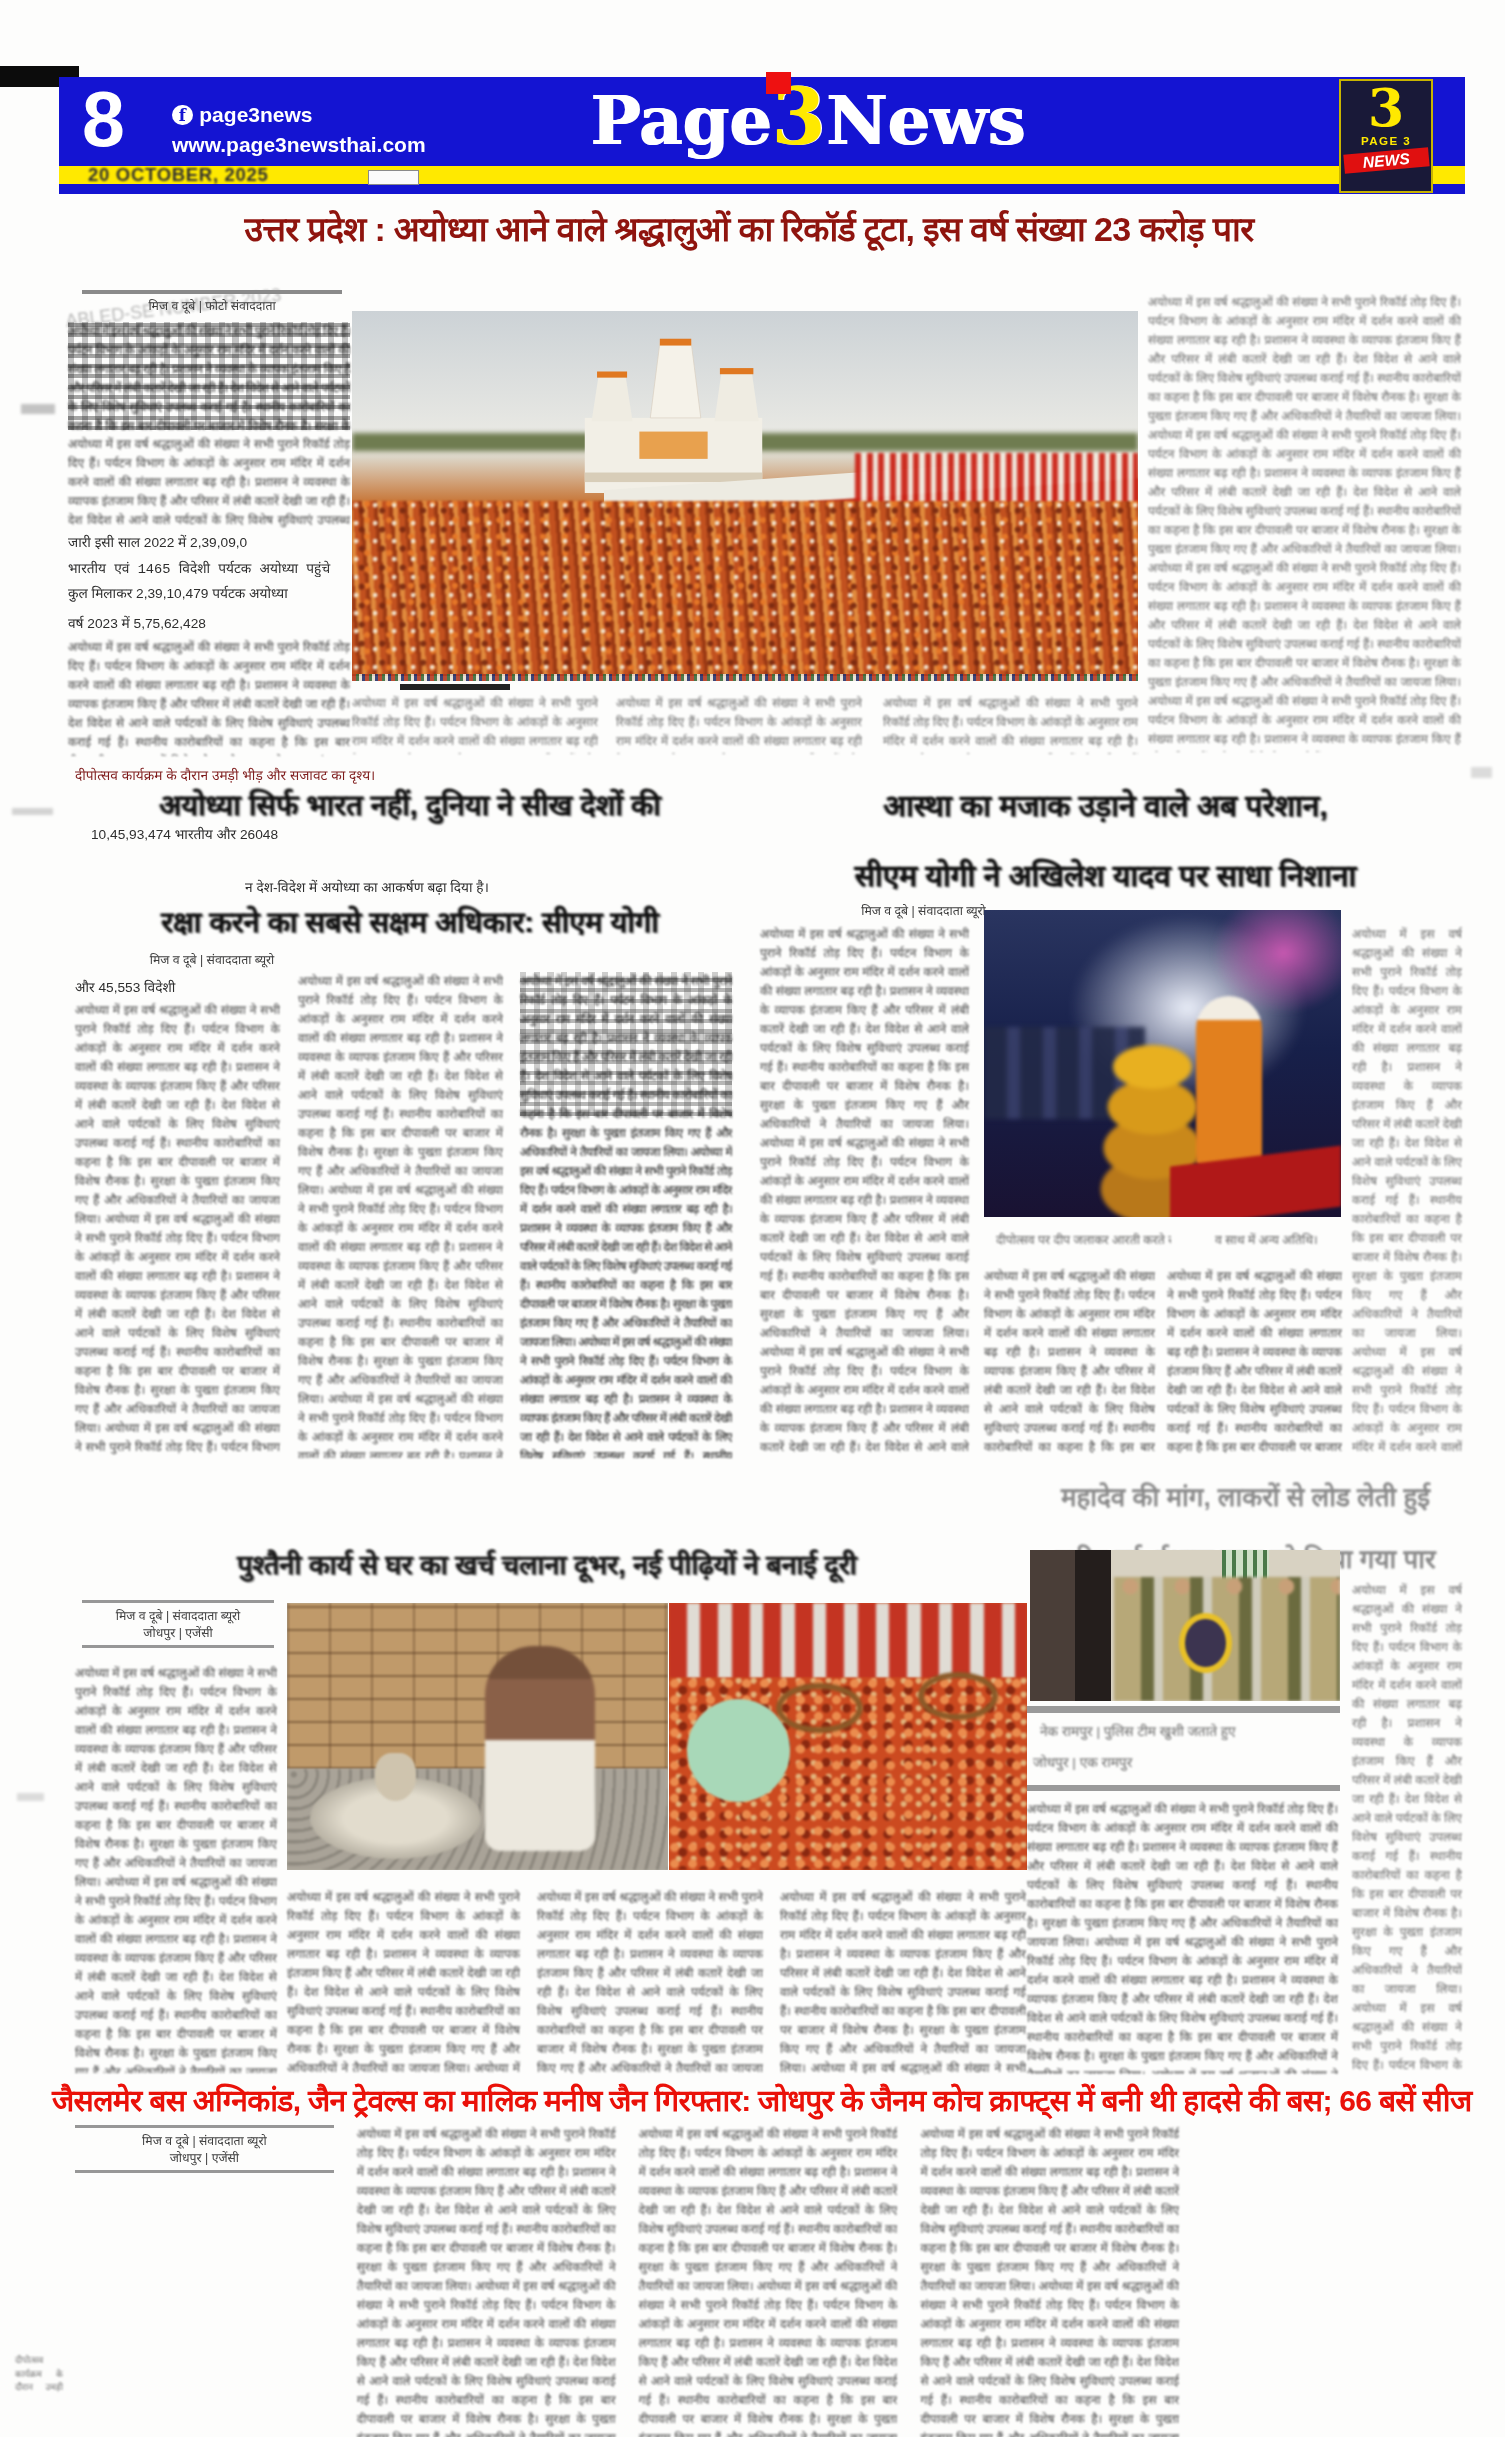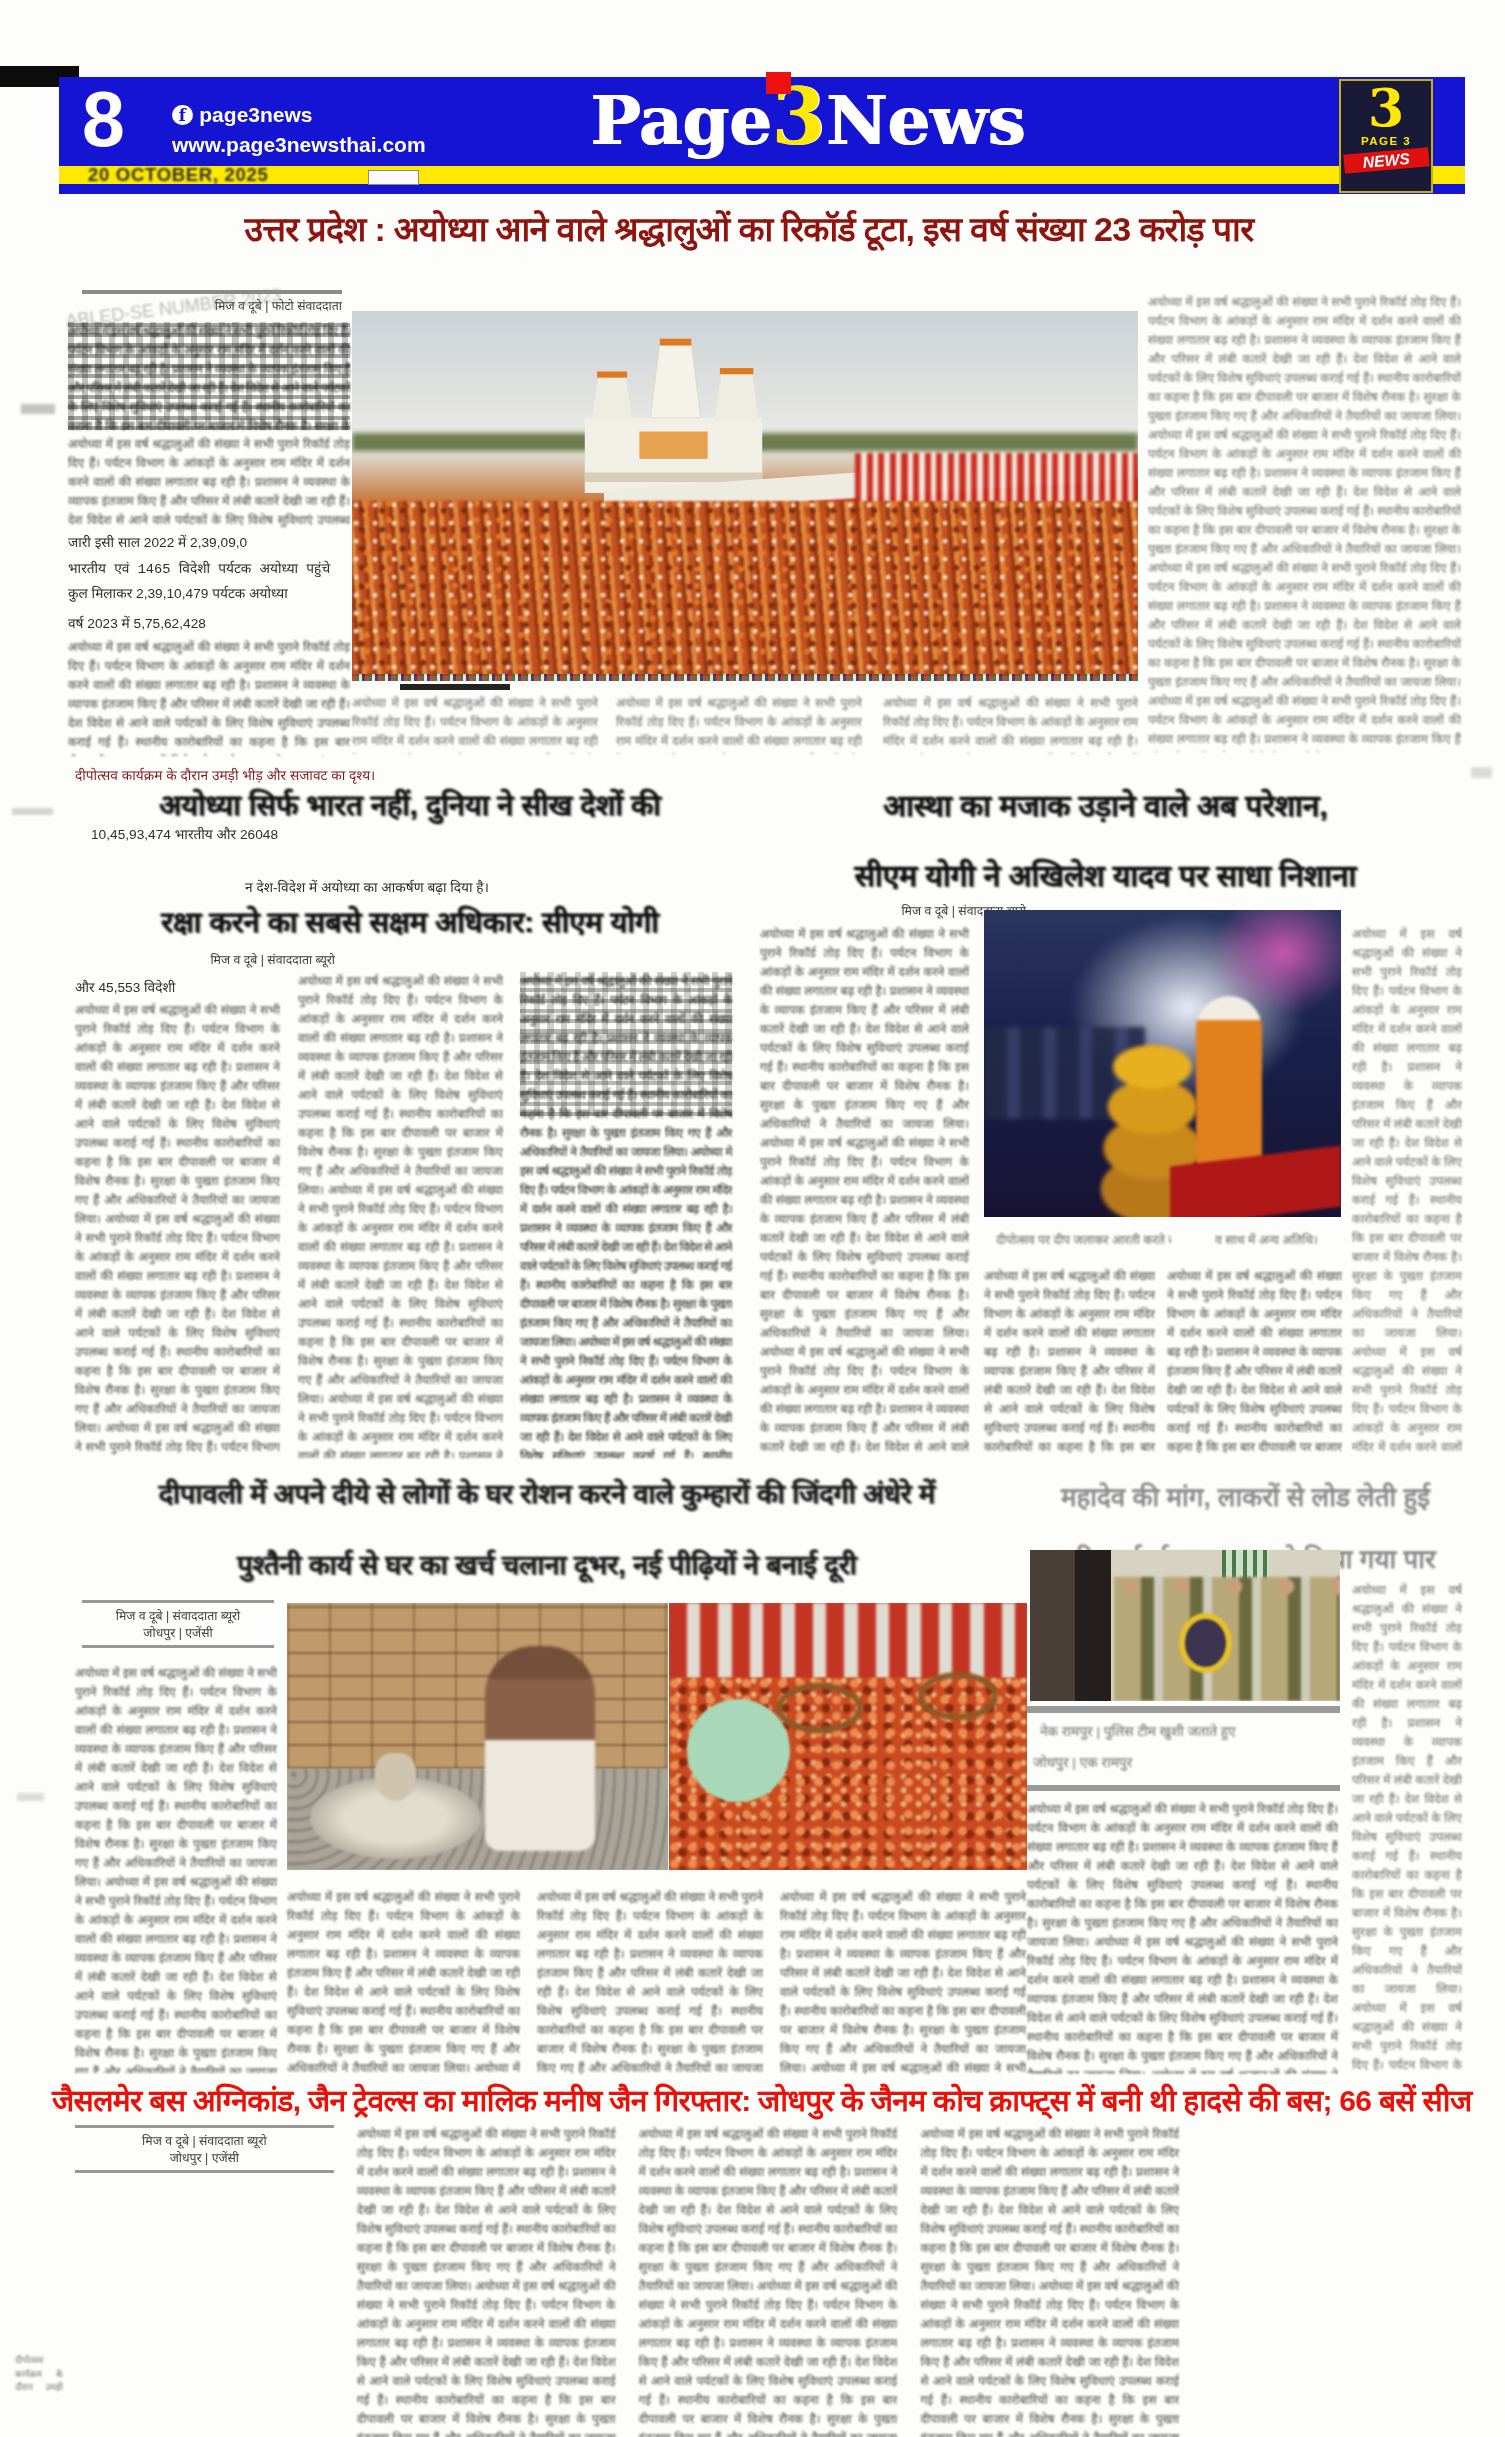--- a/index.html
+++ b/index.html
@@ -31,21 +31,21 @@
   .h-blk{color:#101010;font-weight:bold;font-size:29px;text-align:center;white-space:nowrap;filter:blur(0.8px);
          text-shadow:1.4px 0.7px 0 rgba(40,40,40,.45),-1.4px 0 0 rgba(90,90,90,.35);}
   .h-gray{color:#8a8a8a;font-weight:bold;font-size:26px;text-align:center;white-space:nowrap;filter:blur(1.2px);}
   .h-red{color:#ea1109;font-weight:bold;font-size:30px;text-align:center;white-space:nowrap;letter-spacing:-0.7px;}
   
   .fill{font-size:12px;line-height:19px;color:#4a4a4a;text-align:justify;overflow:hidden;
         filter:blur(0.9px);word-break:break-word;}
   .fill.dark{color:#161616;filter:blur(1.1px);letter-spacing:-0.7px;}
   .fill.light{color:#6e6e6e;filter:blur(1.2px);}
   .frag{font-size:13.7px;color:#2e2e2e;white-space:nowrap;overflow:hidden;filter:blur(0.5px);}
-  .byline{text-align:right;font-size:12.3px;color:#3c3c3c;filter:blur(0.6px);}
+  .byline{text-align:center;font-size:12.3px;color:#3c3c3c;filter:blur(0.6px);}
   .byline-block{border-top:3.4px solid #979797;border-bottom:3.4px solid #979797;text-align:center;
                 font-size:12.3px;color:#3f3f3f;filter:blur(0.6px);padding:4.1px 0;break-inside:avoid;}
   .rule{background:#9a9a9a;}
   .stripes{background:repeating-linear-gradient(0deg,rgba(20,20,20,.38) 0 4.1px,rgba(255,255,255,0) 4.1px 10.3px),
            repeating-linear-gradient(90deg,rgba(40,40,40,.28) 0 6.2px,transparent 6.2px 13.7px);
            filter:blur(0.7px);pointer-events:none;}
   .ghost{transform:rotate(-7deg);color:#808080;opacity:.55;font-size:18px;filter:blur(1.1px);white-space:nowrap;}
   .mark{background:#5a5a5a;filter:blur(1.4px);}
   
   .cols5{column-count:5;column-gap:23px;column-fill:auto;}
@@ -191,21 +191,20 @@
     <div class="abs garland" style="left:36%;top:44%;"></div>
     <div class="abs sadhu" style="right:22%;top:28%;width:66px;height:171px;"></div>
     <div class="abs aarti-carpet" style="right:0;bottom:0;width:48%;height:20%;"></div>
   </div>
   <div class="abs frag" style="left:996px;top:1231px;width:175px;color:#666;filter:blur(1.1px);font-size:12.3px;">दीपोत्सव पर दीप जलाकर आरती करते सीएम योगी</div>
   <div class="abs frag" style="left:1215px;top:1231px;width:127px;color:#666;filter:blur(1.1px);font-size:12.3px;">व साथ में अन्य अतिथि।</div>
   <div class="abs fill" style="left:984px;top:1267px;width:171px;height:190px;">अयोध्या में इस वर्ष श्रद्धालुओं की संख्या ने सभी पुराने रिकॉर्ड तोड़ दिए हैं। पर्यटन विभाग के आंकड़ों के अनुसार राम मंदिर में दर्शन करने वालों की संख्या लगातार बढ़ रही है। प्रशासन ने व्यवस्था के व्यापक इंतजाम किए हैं और परिसर में लंबी कतारें देखी जा रही हैं। देश विदेश से आने वाले पर्यटकों के लिए विशेष सुविधाएं उपलब्ध कराई गई हैं। स्थानीय कारोबारियों का कहना है कि इस बार दीपावली पर बाजार में विशेष रौनक है। सुरक्षा के पुख्ता इंतजाम किए गए हैं और अधिकारियों ने तैयारियों का जायजा लिया। अयोध्या में इस वर्ष श्रद्धालुओं की संख्या ने सभी पुराने रिकॉर्ड तोड़ दिए हैं। पर्यटन विभाग के आंकड़ों के अनुसार राम मंदिर में दर्शन करने वालों की संख्या लगातार बढ़ रही है। प्रशासन ने व्यवस्था के व्यापक इंतजाम किए हैं और परिसर में लंबी कतारें देखी जा रही हैं। देश विदेश से आने वाले पर्यटकों के लिए विशेष सुविधाएं उपलब्ध कराई गई हैं। स्थानीय कारोबारियों का कहना है कि इस बार दीपावली पर बाजार में विशेष रौनक है। सुरक्षा के पुख्ता इंतजाम किए गए हैं और अधिकारियों ने तैयारियों का जायजा लिया। अयोध्या में इस वर्ष श्रद्धालुओं की संख्या ने सभी पुराने रिकॉर्ड तोड़ दिए हैं। पर्यटन विभाग के आंकड़ों के अनुसार राम मंदिर में दर्शन करने वालों की संख्या लगातार बढ़ रही है। प्रशासन ने व्यवस्था के व्यापक इंतजाम किए हैं और परिसर में लंबी कतारें देखी जा रही हैं। देश विदेश से आने वाले पर्यटकों के लिए विशेष सुविधाएं उपलब्ध कराई गई हैं। स्थानीय कारोबारियों का कहना है कि इस बार दीपावली पर बाजार में विशेष रौनक है। सुरक्षा के पुख्ता इंतजाम किए गए हैं और अधिकारियों ने तैयारियों का जायजा लिया। अयोध्या में इस वर्ष श्रद्धालुओं की संख्या ने सभी पुराने रिकॉर्ड तोड़ दिए हैं। पर्यटन विभाग के आंकड़ों के अनुसार राम मंदिर में दर्शन करने वालों की संख्या लगातार बढ़ रही है। प्रशासन ने व्यवस्था के व्यापक इंतजाम किए हैं और परिसर में लंबी कतारें देखी जा रही हैं।</div>
   <div class="abs fill" style="left:1167px;top:1267px;width:175px;height:190px;">अयोध्या में इस वर्ष श्रद्धालुओं की संख्या ने सभी पुराने रिकॉर्ड तोड़ दिए हैं। पर्यटन विभाग के आंकड़ों के अनुसार राम मंदिर में दर्शन करने वालों की संख्या लगातार बढ़ रही है। प्रशासन ने व्यवस्था के व्यापक इंतजाम किए हैं और परिसर में लंबी कतारें देखी जा रही हैं। देश विदेश से आने वाले पर्यटकों के लिए विशेष सुविधाएं उपलब्ध कराई गई हैं। स्थानीय कारोबारियों का कहना है कि इस बार दीपावली पर बाजार में विशेष रौनक है। सुरक्षा के पुख्ता इंतजाम किए गए हैं और अधिकारियों ने तैयारियों का जायजा लिया। अयोध्या में इस वर्ष श्रद्धालुओं की संख्या ने सभी पुराने रिकॉर्ड तोड़ दिए हैं। पर्यटन विभाग के आंकड़ों के अनुसार राम मंदिर में दर्शन करने वालों की संख्या लगातार बढ़ रही है। प्रशासन ने व्यवस्था के व्यापक इंतजाम किए हैं और परिसर में लंबी कतारें देखी जा रही हैं। देश विदेश से आने वाले पर्यटकों के लिए विशेष सुविधाएं उपलब्ध कराई गई हैं। स्थानीय कारोबारियों का कहना है कि इस बार दीपावली पर बाजार में विशेष रौनक है। सुरक्षा के पुख्ता इंतजाम किए गए हैं और अधिकारियों ने तैयारियों का जायजा लिया। अयोध्या में इस वर्ष श्रद्धालुओं की संख्या ने सभी पुराने रिकॉर्ड तोड़ दिए हैं। पर्यटन विभाग के आंकड़ों के अनुसार राम मंदिर में दर्शन करने वालों की संख्या लगातार बढ़ रही है। प्रशासन ने व्यवस्था के व्यापक इंतजाम किए हैं और परिसर में लंबी कतारें देखी जा रही हैं। देश विदेश से आने वाले पर्यटकों के लिए विशेष सुविधाएं उपलब्ध कराई गई हैं। स्थानीय कारोबारियों का कहना है कि इस बार दीपावली पर बाजार में विशेष रौनक है। सुरक्षा के पुख्ता इंतजाम किए गए हैं और अधिकारियों ने तैयारियों का जायजा लिया। अयोध्या में इस वर्ष श्रद्धालुओं की संख्या ने सभी पुराने रिकॉर्ड तोड़ दिए हैं। पर्यटन विभाग के आंकड़ों के अनुसार राम मंदिर में दर्शन करने वालों की संख्या लगातार बढ़ रही है। प्रशासन ने व्यवस्था के व्यापक इंतजाम किए हैं और परिसर में लंबी कतारें देखी जा रही हैं।</div>
   <div class="abs fill light" style="left:1352px;top:925px;width:110px;height:532px;">अयोध्या में इस वर्ष श्रद्धालुओं की संख्या ने सभी पुराने रिकॉर्ड तोड़ दिए हैं। पर्यटन विभाग के आंकड़ों के अनुसार राम मंदिर में दर्शन करने वालों की संख्या लगातार बढ़ रही है। प्रशासन ने व्यवस्था के व्यापक इंतजाम किए हैं और परिसर में लंबी कतारें देखी जा रही हैं। देश विदेश से आने वाले पर्यटकों के लिए विशेष सुविधाएं उपलब्ध कराई गई हैं। स्थानीय कारोबारियों का कहना है कि इस बार दीपावली पर बाजार में विशेष रौनक है। सुरक्षा के पुख्ता इंतजाम किए गए हैं और अधिकारियों ने तैयारियों का जायजा लिया। अयोध्या में इस वर्ष श्रद्धालुओं की संख्या ने सभी पुराने रिकॉर्ड तोड़ दिए हैं। पर्यटन विभाग के आंकड़ों के अनुसार राम मंदिर में दर्शन करने वालों की संख्या लगातार बढ़ रही है। प्रशासन ने व्यवस्था के व्यापक इंतजाम किए हैं और परिसर में लंबी कतारें देखी जा रही हैं। देश विदेश से आने वाले पर्यटकों के लिए विशेष सुविधाएं उपलब्ध कराई गई हैं। स्थानीय कारोबारियों का कहना है कि इस बार दीपावली पर बाजार में विशेष रौनक है। सुरक्षा के पुख्ता इंतजाम किए गए हैं और अधिकारियों ने तैयारियों का जायजा लिया। अयोध्या में इस वर्ष श्रद्धालुओं की संख्या ने सभी पुराने रिकॉर्ड तोड़ दिए हैं। पर्यटन विभाग के आंकड़ों के अनुसार राम मंदिर में दर्शन करने वालों की संख्या लगातार बढ़ रही है। प्रशासन ने व्यवस्था के व्यापक इंतजाम किए हैं और परिसर में लंबी कतारें देखी जा रही हैं। देश विदेश से आने वाले पर्यटकों के लिए विशेष सुविधाएं उपलब्ध कराई गई हैं। स्थानीय कारोबारियों का कहना है कि इस बार दीपावली पर बाजार में विशेष रौनक है। सुरक्षा के पुख्ता इंतजाम किए गए हैं और अधिकारियों ने तैयारियों का जायजा लिया। अयोध्या में इस वर्ष श्रद्धालुओं की संख्या ने सभी पुराने रिकॉर्ड तोड़ दिए हैं। पर्यटन विभाग के आंकड़ों के अनुसार राम मंदिर में दर्शन करने वालों की संख्या लगातार बढ़ रही है। प्रशासन ने व्यवस्था के व्यापक इंतजाम किए हैं और परिसर में लंबी कतारें देखी जा रही हैं।</div>
 
-  <div class="abs h-blk" style="left:68px;top:1474px;width:958px;font-size:27px;color:#1a1a1a;">दीपावली में अपने दीये से लोगों के घर रोशन करने वाले कुम्हारों की जिंदगी अंधेरे में</div>
   <div class="abs h-blk" style="left:68px;top:1545px;width:958px;font-size:27px;color:#1a1a1a;">पुश्तैनी कार्य से घर का खर्च चलाना दूभर, नई पीढ़ियों ने बनाई दूरी</div>
   <div class="abs h-gray" style="left:1030px;top:1478px;width:431px;">महादेव की मांग, लाकरों से लोड लेती हुई</div>
   <div class="abs h-gray" style="left:1030px;top:1540px;width:431px;">वारिद हुई, ईशाक खान को किया गया पार</div>
 
   <div class="abs byline-block" style="left:82px;top:1600px;width:192px;">
     <div>मिज व दूबे | संवाददाता ब्यूरो</div>
     <div>जोधपुर | एजेंसी</div>
   </div>
   <div class="abs fill" style="left:75px;top:1664px;width:202px;height:409px;">अयोध्या में इस वर्ष श्रद्धालुओं की संख्या ने सभी पुराने रिकॉर्ड तोड़ दिए हैं। पर्यटन विभाग के आंकड़ों के अनुसार राम मंदिर में दर्शन करने वालों की संख्या लगातार बढ़ रही है। प्रशासन ने व्यवस्था के व्यापक इंतजाम किए हैं और परिसर में लंबी कतारें देखी जा रही हैं। देश विदेश से आने वाले पर्यटकों के लिए विशेष सुविधाएं उपलब्ध कराई गई हैं। स्थानीय कारोबारियों का कहना है कि इस बार दीपावली पर बाजार में विशेष रौनक है। सुरक्षा के पुख्ता इंतजाम किए गए हैं और अधिकारियों ने तैयारियों का जायजा लिया। अयोध्या में इस वर्ष श्रद्धालुओं की संख्या ने सभी पुराने रिकॉर्ड तोड़ दिए हैं। पर्यटन विभाग के आंकड़ों के अनुसार राम मंदिर में दर्शन करने वालों की संख्या लगातार बढ़ रही है। प्रशासन ने व्यवस्था के व्यापक इंतजाम किए हैं और परिसर में लंबी कतारें देखी जा रही हैं। देश विदेश से आने वाले पर्यटकों के लिए विशेष सुविधाएं उपलब्ध कराई गई हैं। स्थानीय कारोबारियों का कहना है कि इस बार दीपावली पर बाजार में विशेष रौनक है। सुरक्षा के पुख्ता इंतजाम किए गए हैं और अधिकारियों ने तैयारियों का जायजा लिया। अयोध्या में इस वर्ष श्रद्धालुओं की संख्या ने सभी पुराने रिकॉर्ड तोड़ दिए हैं। पर्यटन विभाग के आंकड़ों के अनुसार राम मंदिर में दर्शन करने वालों की संख्या लगातार बढ़ रही है। प्रशासन ने व्यवस्था के व्यापक इंतजाम किए हैं और परिसर में लंबी कतारें देखी जा रही हैं। देश विदेश से आने वाले पर्यटकों के लिए विशेष सुविधाएं उपलब्ध कराई गई हैं। स्थानीय कारोबारियों का कहना है कि इस बार दीपावली पर बाजार में विशेष रौनक है। सुरक्षा के पुख्ता इंतजाम किए गए हैं और अधिकारियों ने तैयारियों का जायजा लिया। अयोध्या में इस वर्ष श्रद्धालुओं की संख्या ने सभी पुराने रिकॉर्ड तोड़ दिए हैं। पर्यटन विभाग के आंकड़ों के अनुसार राम मंदिर में दर्शन करने वालों की संख्या लगातार बढ़ रही है। प्रशासन ने व्यवस्था के व्यापक इंतजाम किए हैं और परिसर में लंबी कतारें देखी जा रही हैं।</div>
 

